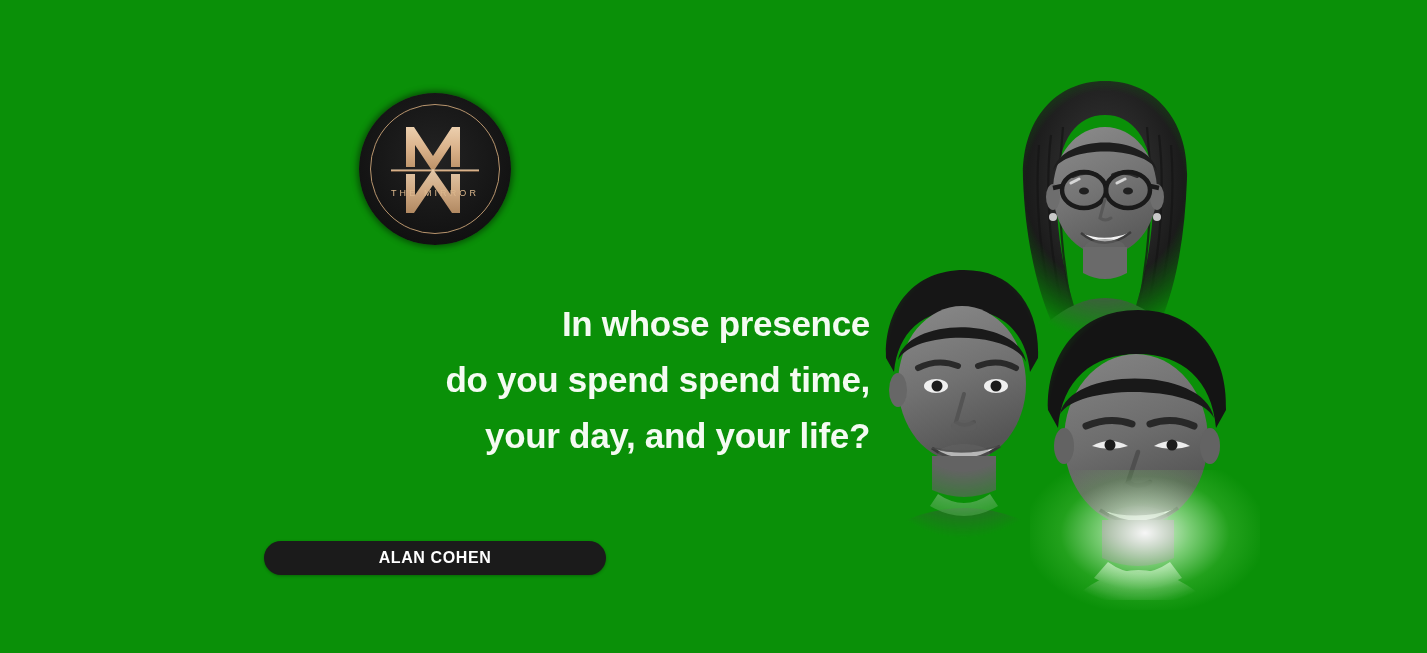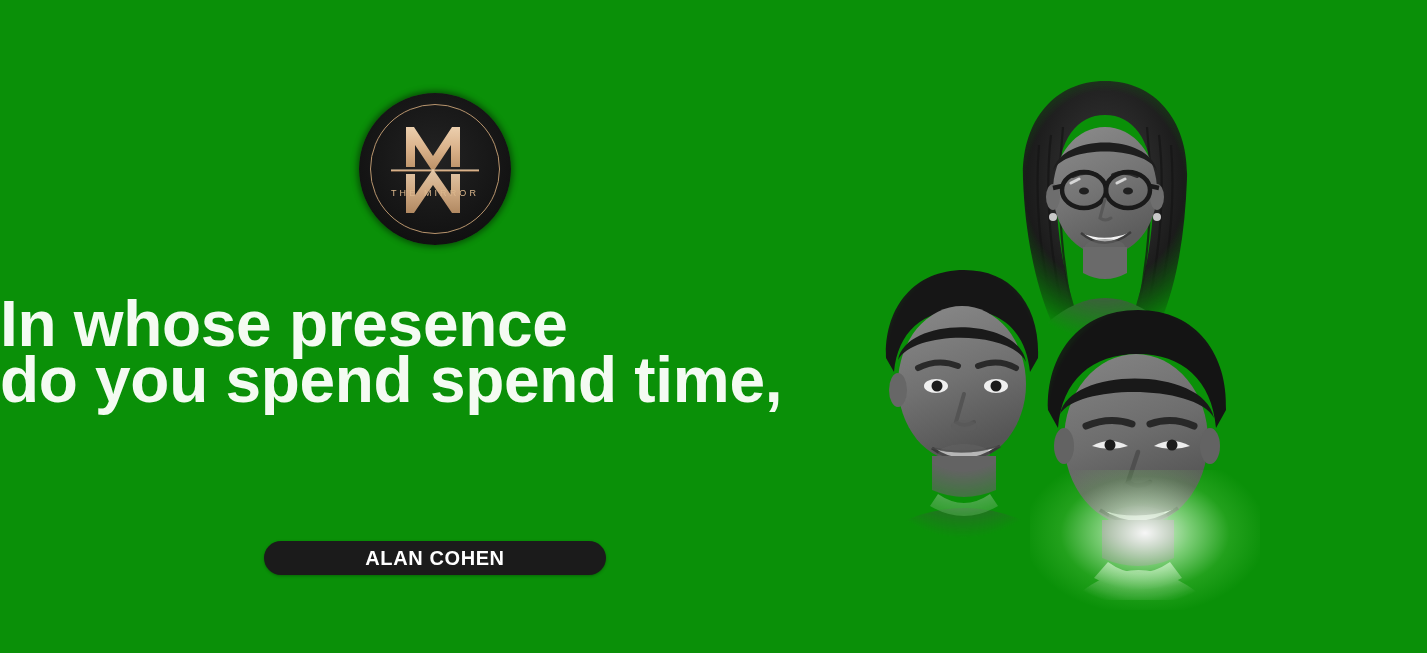--- a/index.html
+++ b/index.html
@@ -75,25 +75,25 @@
     font-family: "Liberation Sans", sans-serif;
     font-weight: 400;
   }
 
   
   .quote {
     position: absolute;
     left: 0;
     top: 288px;
     width: 870px;
-    text-align: left;
+    text-align: right;
     color: #f4fbf2;
     font-family: "Liberation Sans", sans-serif;
     font-weight: 700;
-    font-size: 64px;
+    font-size: 35px;
     line-height: 56px;
     letter-spacing: -0.3px;
   }
   .quote-line { display: block; white-space: nowrap; }
 
   
   .attrib {
     position: absolute;
     left: 264px;
     top: 533px;
@@ -103,21 +103,21 @@
     border-radius: 17px;
     display: flex;
     align-items: center;
     justify-content: center;
     box-shadow: 0 1px 3px rgba(0,0,0,0.3);
   }
   .attrib-text {
     color: #ffffff;
     font-family: "Liberation Sans", sans-serif;
     font-weight: 700;
-    font-size: 20px;
+    font-size: 16px;
     letter-spacing: 0.6px;
   }
 
   
   .collage {
     position: absolute;
     left: 845px;
     top: 0;
     width: 582px;
     height: 653px;
@@ -169,20 +169,21 @@
 
         <path d="M47 120 L47 81 L56 81 L56 102 L74 76 L92 102 L92 81 L101 81 L101 120 L93 120 L74 92 L55 120 Z" fill="url(#goldg)" opacity="0.95"></path>
       </svg>
 
       <div class="logo-sub">THE MIRROR</div>
     </div>
 
     <div class="quote">
       <span class="quote-line">In whose presence</span>
       <span class="quote-line">do you spend spend time,</span>
+      <span class="quote-line">your day, and your life?</span>
     </div>
 
     <div class="attrib">
       <span class="attrib-text">ALAN COHEN</span>
     </div>
 
   </div>
 
   <div class="collage">
 

